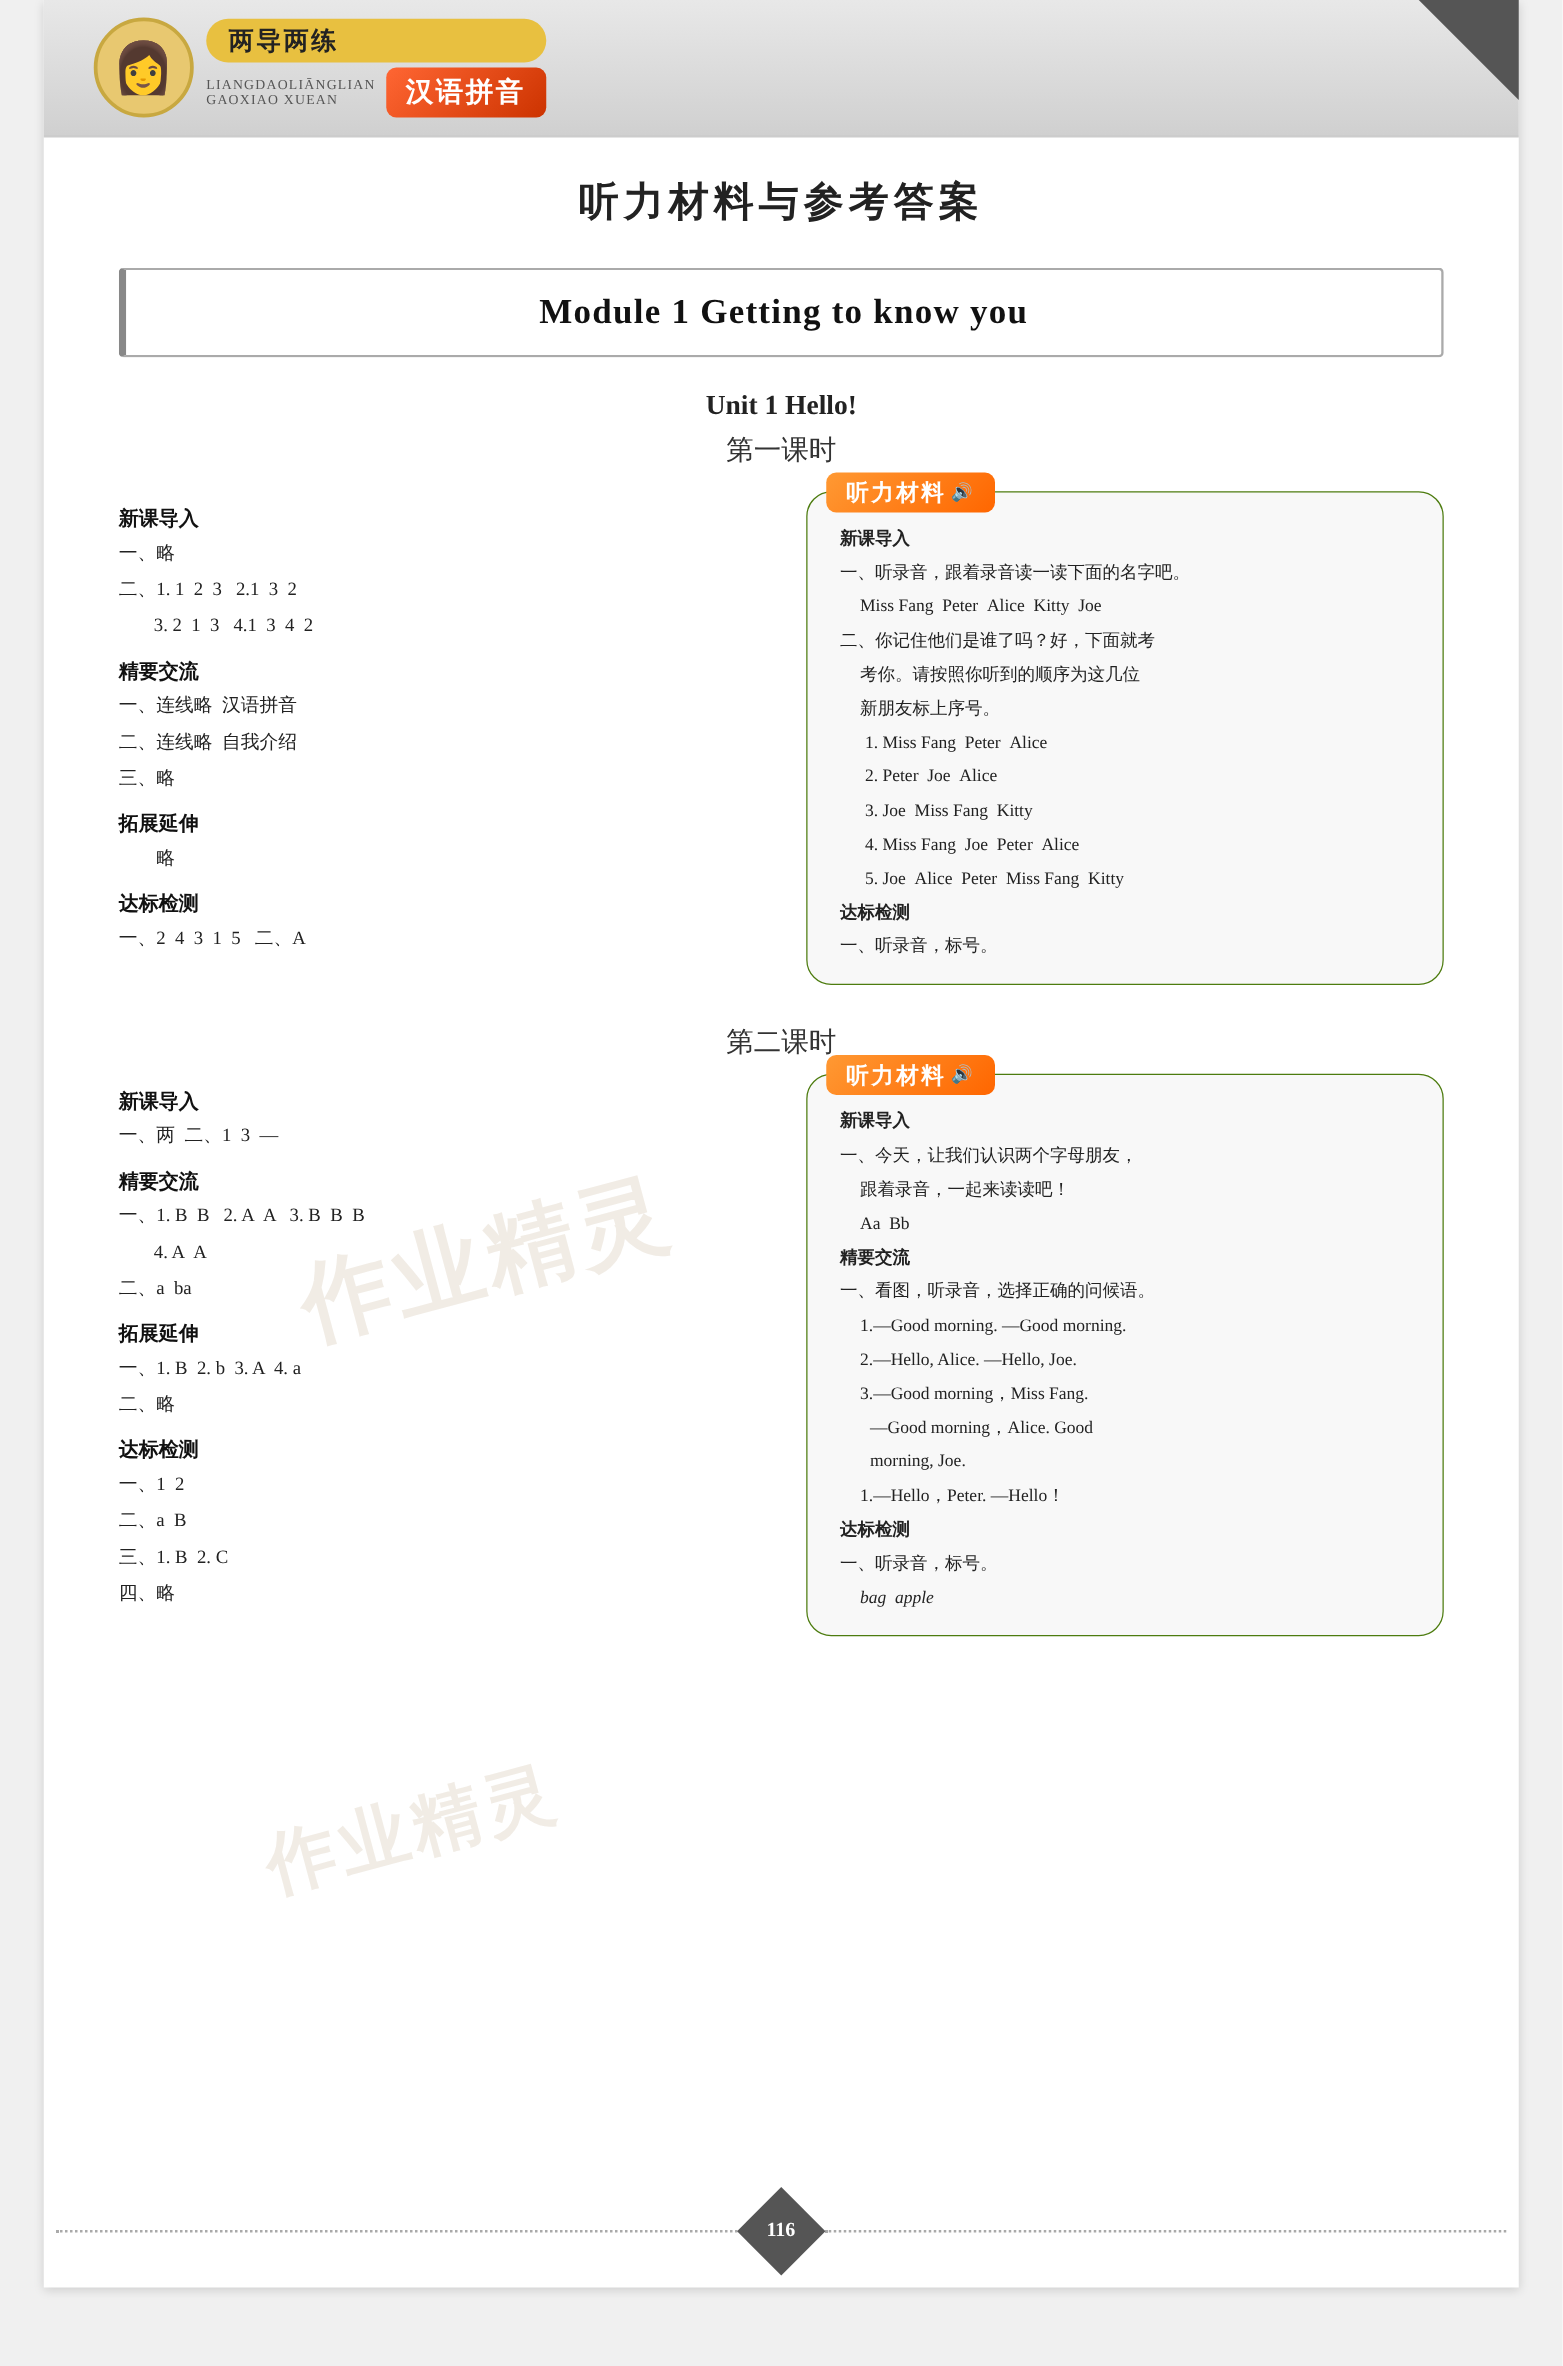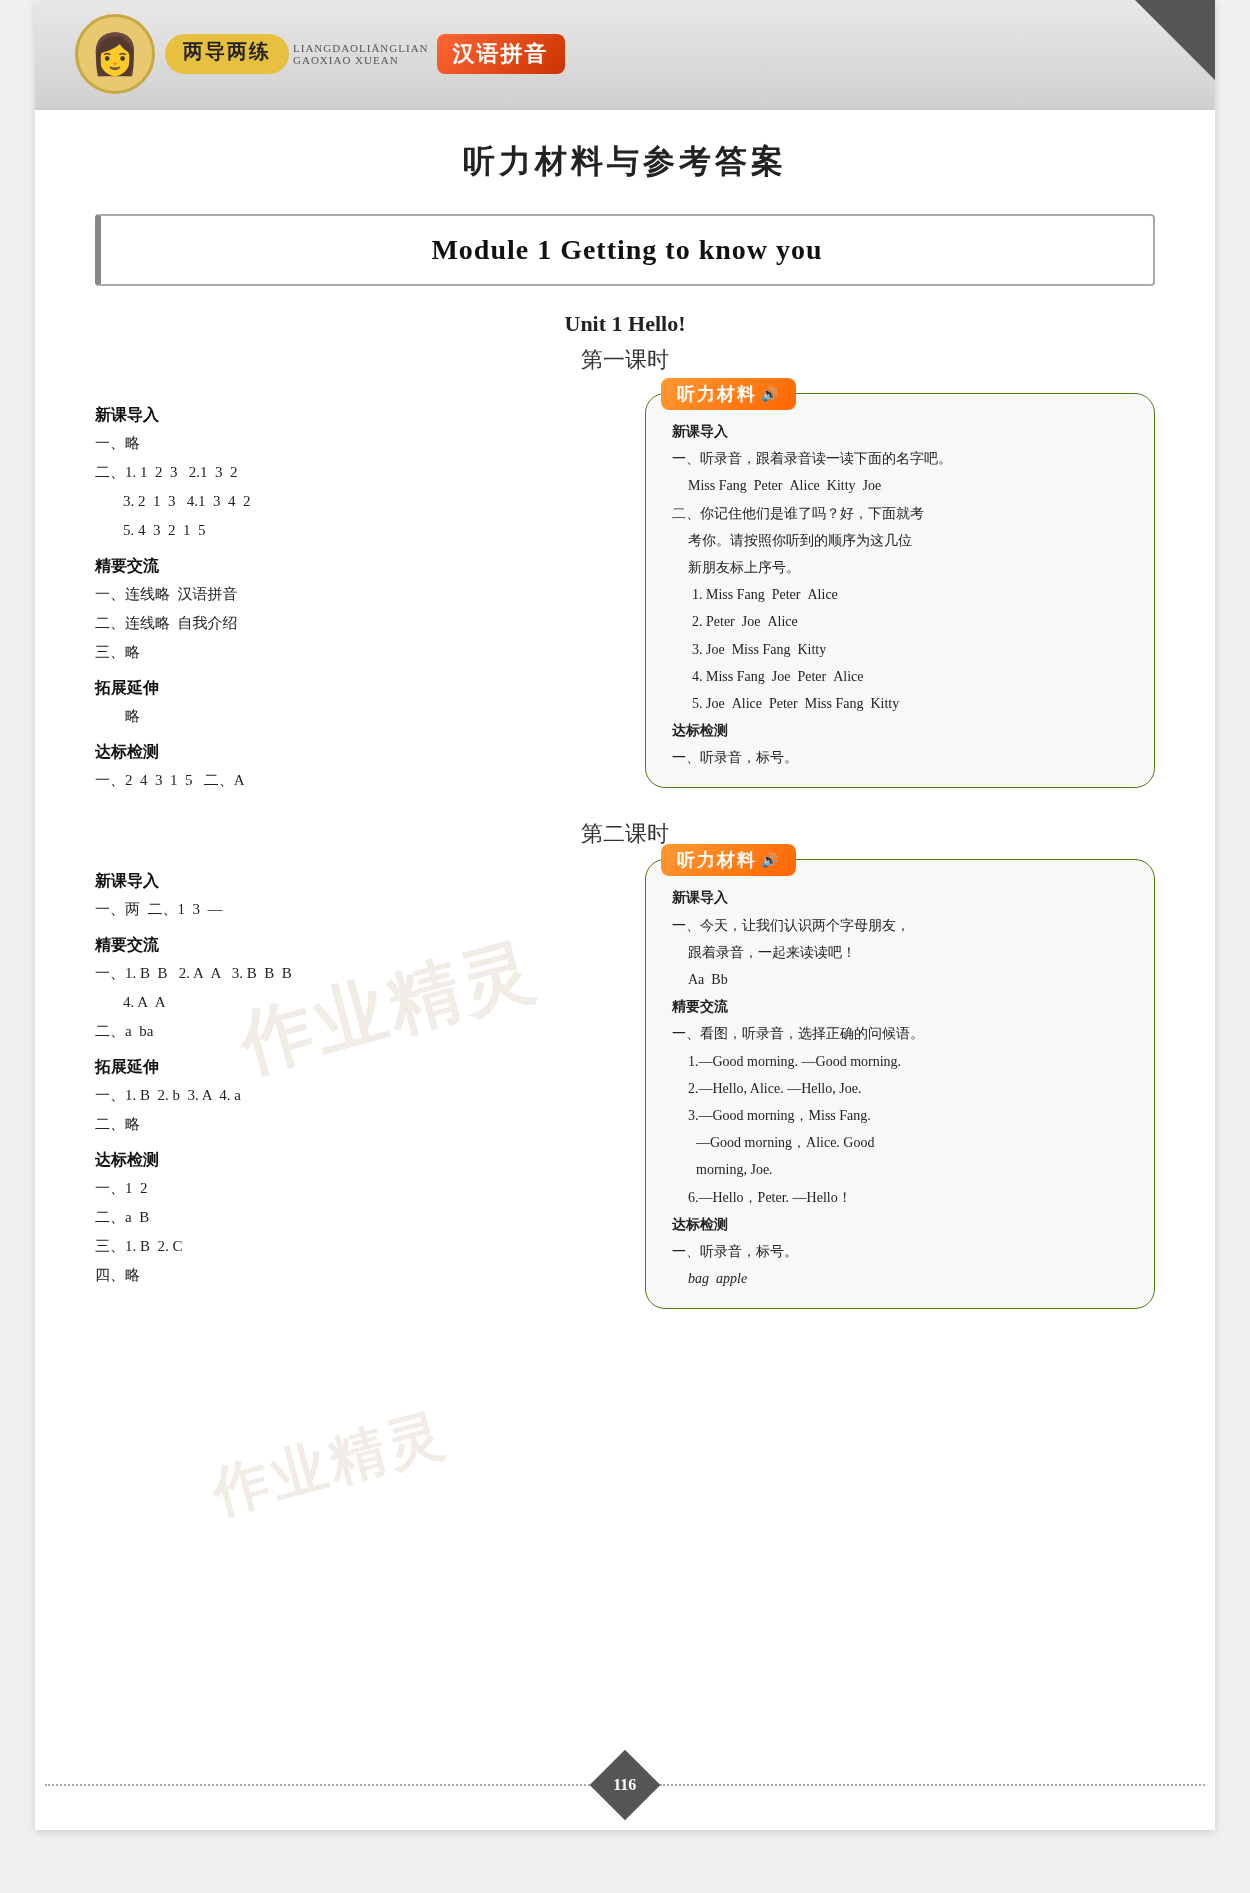--- a/index.html
+++ b/index.html
@@ -45,20 +45,21 @@
       align-items: center;
       justify-content: center;
       overflow: hidden;
       position: relative;
     }
     .logo-figure {
       font-size: 40px;
     }
     .brand-container {
       display: flex;
+      flex-direction: column;
       gap: 4px;
     }
     .brand-top {
       background: #e8c040;
       border-radius: 20px;
       padding: 4px 18px;
       font-size: 20px;
       font-weight: bold;
       color: #222;
       letter-spacing: 2px;
@@ -302,21 +303,20 @@
     <div class="lesson-title">第一课时</div>
 
     <div class="two-col">
 
       <div class="left-col">
         <div class="section-heading bold">新课导入</div>
         <div class="section-content">
           <p>一、略</p>
           <p>二、1. 1 &nbsp;2 &nbsp;3 &nbsp;&nbsp;2.1 &nbsp;3 &nbsp;2</p>
           <p style="padding-left:28px;">3. 2 &nbsp;1 &nbsp;3 &nbsp;&nbsp;4.1 &nbsp;3 &nbsp;4 &nbsp;2</p>
-          <p style="padding-left:28px;">5. 4 &nbsp;3 &nbsp;2 &nbsp;1 &nbsp;5</p>
         </div>
 
         <div class="section-heading bold">精要交流</div>
         <div class="section-content">
           <p>一、连线略 &nbsp;汉语拼音</p>
           <p>二、连线略 &nbsp;自我介绍</p>
           <p>三、略</p>
         </div>
 
         <div class="section-heading bold">拓展延伸</div>
@@ -392,21 +392,21 @@
             <p>一、今天，让我们认识两个字母朋友，</p>
             <p style="padding-left:16px;">跟着录音，一起来读读吧！</p>
             <p style="padding-left:16px;">Aa &nbsp;Bb</p>
             <p class="bold">精要交流</p>
             <p>一、看图，听录音，选择正确的问候语。</p>
             <p style="padding-left:16px;">1.—Good morning. —Good morning.</p>
             <p style="padding-left:16px;">2.—Hello, Alice. —Hello, Joe.</p>
             <p style="padding-left:16px;">3.—Good morning，Miss Fang.</p>
             <p style="padding-left:24px;">—Good morning，Alice. Good</p>
             <p style="padding-left:24px;">morning, Joe.</p>
-            <p style="padding-left:16px;">6.—Hello，Peter. —Hello！</p>
+            <p style="padding-left:16px;">1.—Hello，Peter. —Hello！</p>
             <p class="bold">达标检测</p>
             <p>一、听录音，标号。</p>
             <p style="padding-left:16px;font-style:italic;">bag &nbsp;apple</p>
           </div>
         </div>
       </div>
     </div>
 
   </div>
 

